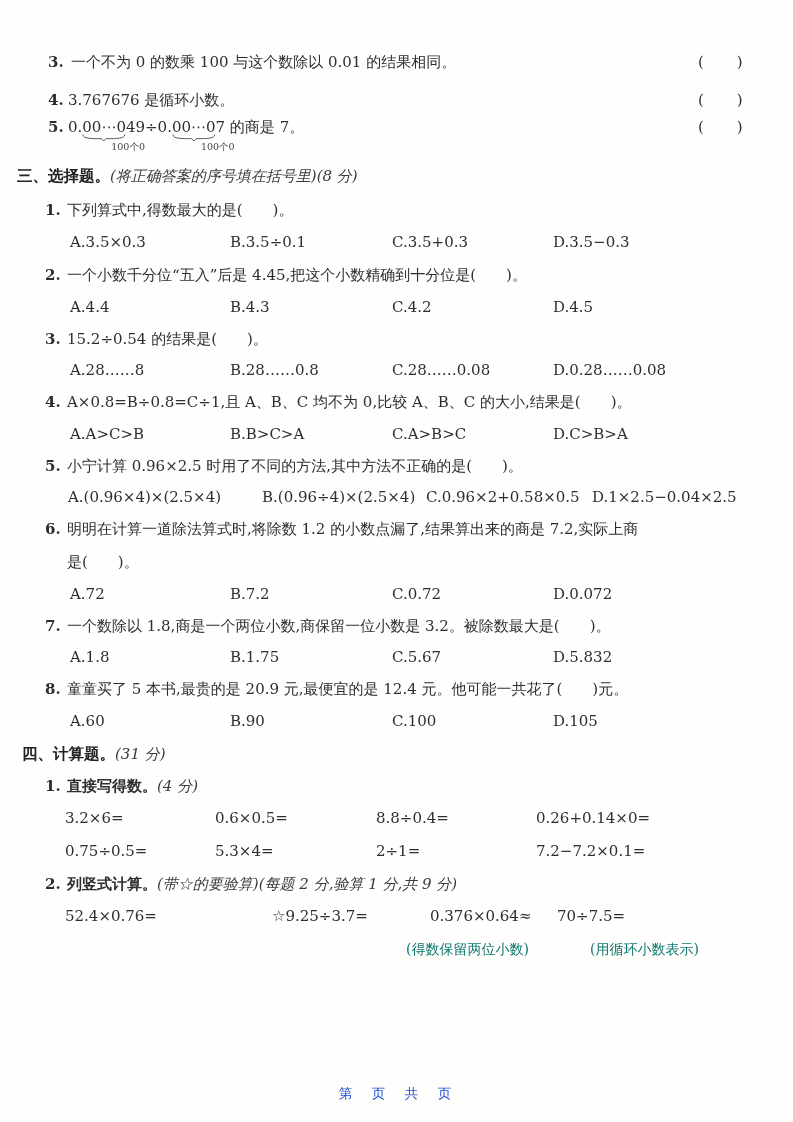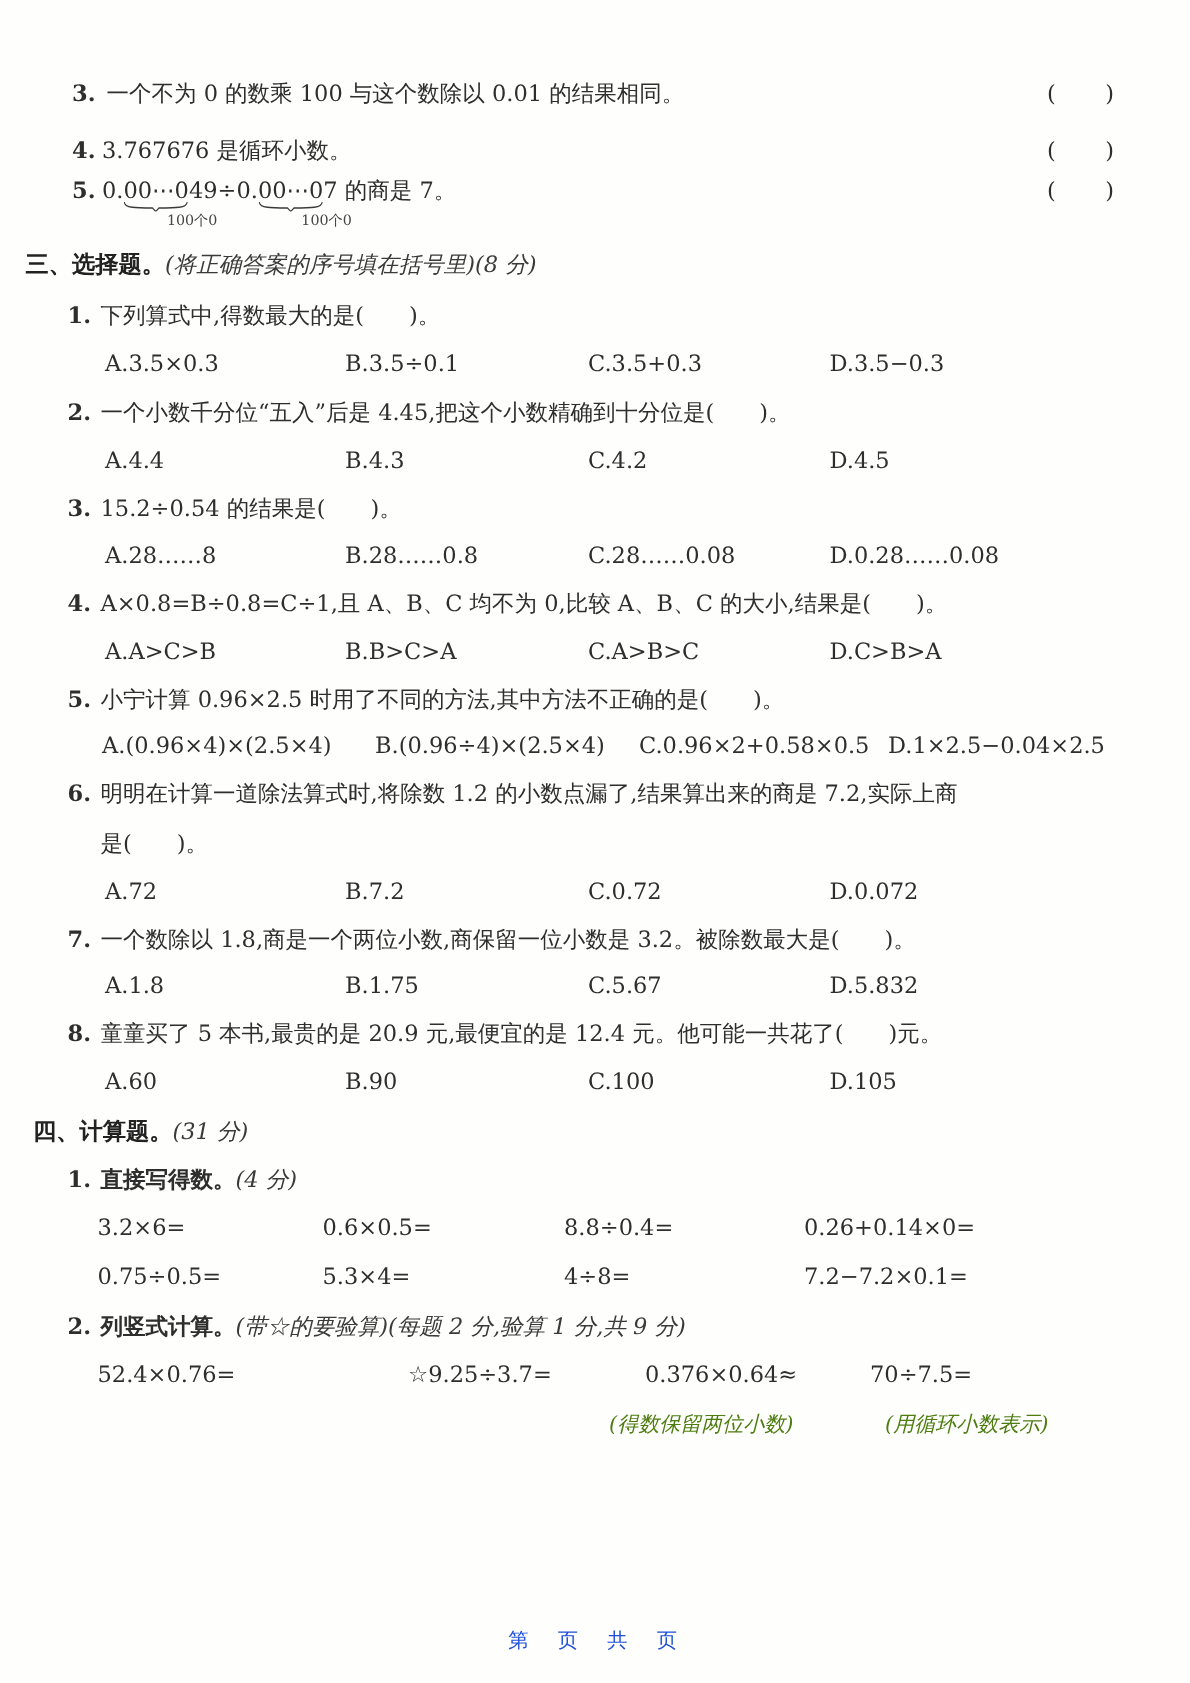--- a/index.html
+++ b/index.html
@@ -20,21 +20,21 @@
   .sub-title{font-weight:bold;}
   .kai{font-style:italic;color:#3a3a3a;}
   .jbracket{position:absolute;left:698px;letter-spacing:1px;}
   .braced{position:relative;display:inline-block;}
   .brace-svg{position:absolute;left:0;top:calc(100% - 2px);width:100%;height:7px;display:block;}
   .brace-label{
     position:absolute;top:calc(100% + 5px);left:50%;
     transform:translateX(-50%);
     font-size:9.5px;color:#444;white-space:nowrap;margin-left:24px;
   }
-  .hint{font-style:italic;font-size:14px;color:#4d7c0f;}
+  .hint{font-size:14px;color:#0f766e;}
   .footer{
     position:absolute;top:1085px;left:0;width:793px;
     text-align:center;font-size:13.5px;letter-spacing:3px;color:#1d4ed8;
   }
 </style>
 </head>
 <body>
 
 <div class="page">
 
@@ -111,21 +111,21 @@
     <span class="abs" style="left:392px">C.A&gt;B&gt;C</span>
     <span class="abs" style="left:553px">D.C&gt;B&gt;A</span>
   </div>
 
   <div class="ln" style="top:457px">
     <span class="abs qno" style="left:45px">5.</span>
     <span class="abs" style="left:67px">小宁计算 0.96×2.5 时用了不同的方法,其中方法不正确的是(　　)。</span>
   </div>
   <div class="ln" style="top:488px">
     <span class="abs" style="left:68px">A.(0.96×4)×(2.5×4)</span>
-    <span class="abs" style="left:250px">B.(0.96÷4)×(2.5×4)</span>
+    <span class="abs" style="left:262px">B.(0.96÷4)×(2.5×4)</span>
     <span class="abs" style="left:426px">C.0.96×2+0.58×0.5</span>
     <span class="abs" style="left:592px">D.1×2.5−0.04×2.5</span>
   </div>
 
   <div class="ln" style="top:520px">
     <span class="abs qno" style="left:45px">6.</span>
     <span class="abs" style="left:67px">明明在计算一道除法算式时,将除数 1.2 的小数点漏了,结果算出来的商是 7.2,实际上商</span>
   </div>
   <div class="ln" style="top:553px">
     <span class="abs" style="left:67px">是(　　)。</span>
@@ -175,36 +175,36 @@
   <div class="ln" style="top:809px">
     <span class="abs" style="left:65px">3.2×6=</span>
     <span class="abs" style="left:215px">0.6×0.5=</span>
     <span class="abs" style="left:376px">8.8÷0.4=</span>
     <span class="abs" style="left:536px">0.26+0.14×0=</span>
   </div>
 
   <div class="ln" style="top:842px">
     <span class="abs" style="left:65px">0.75÷0.5=</span>
     <span class="abs" style="left:215px">5.3×4=</span>
-    <span class="abs" style="left:376px">4÷8=</span>
+    <span class="abs" style="left:376px">2÷1=</span>
     <span class="abs" style="left:536px">7.2−7.2×0.1=</span>
   </div>
 
   <div class="ln" style="top:875px">
     <span class="abs qno" style="left:45px">2.</span>
     <span class="abs" style="left:67px">
       <span class="sub-title">列竖式计算。</span><span class="kai">(带☆的要验算)(每题 2 分,验算 1 分,共 9 分)</span>
     </span>
   </div>
 
   <div class="ln" style="top:907px">
     <span class="abs" style="left:65px">52.4×0.76=</span>
     <span class="abs" style="left:272px">☆9.25÷3.7=</span>
     <span class="abs" style="left:430px">0.376×0.64≈</span>
-    <span class="abs" style="left:580px">70÷7.5=</span>
+    <span class="abs" style="left:557px">70÷7.5=</span>
   </div>
 
   <div class="ln" style="top:941px">
     <span class="abs hint" style="left:406px">(得数保留两位小数)</span>
     <span class="abs hint" style="left:590px">(用循环小数表示)</span>
   </div>
 
   <div class="footer">第　页　共　页</div>
 
 </div>

